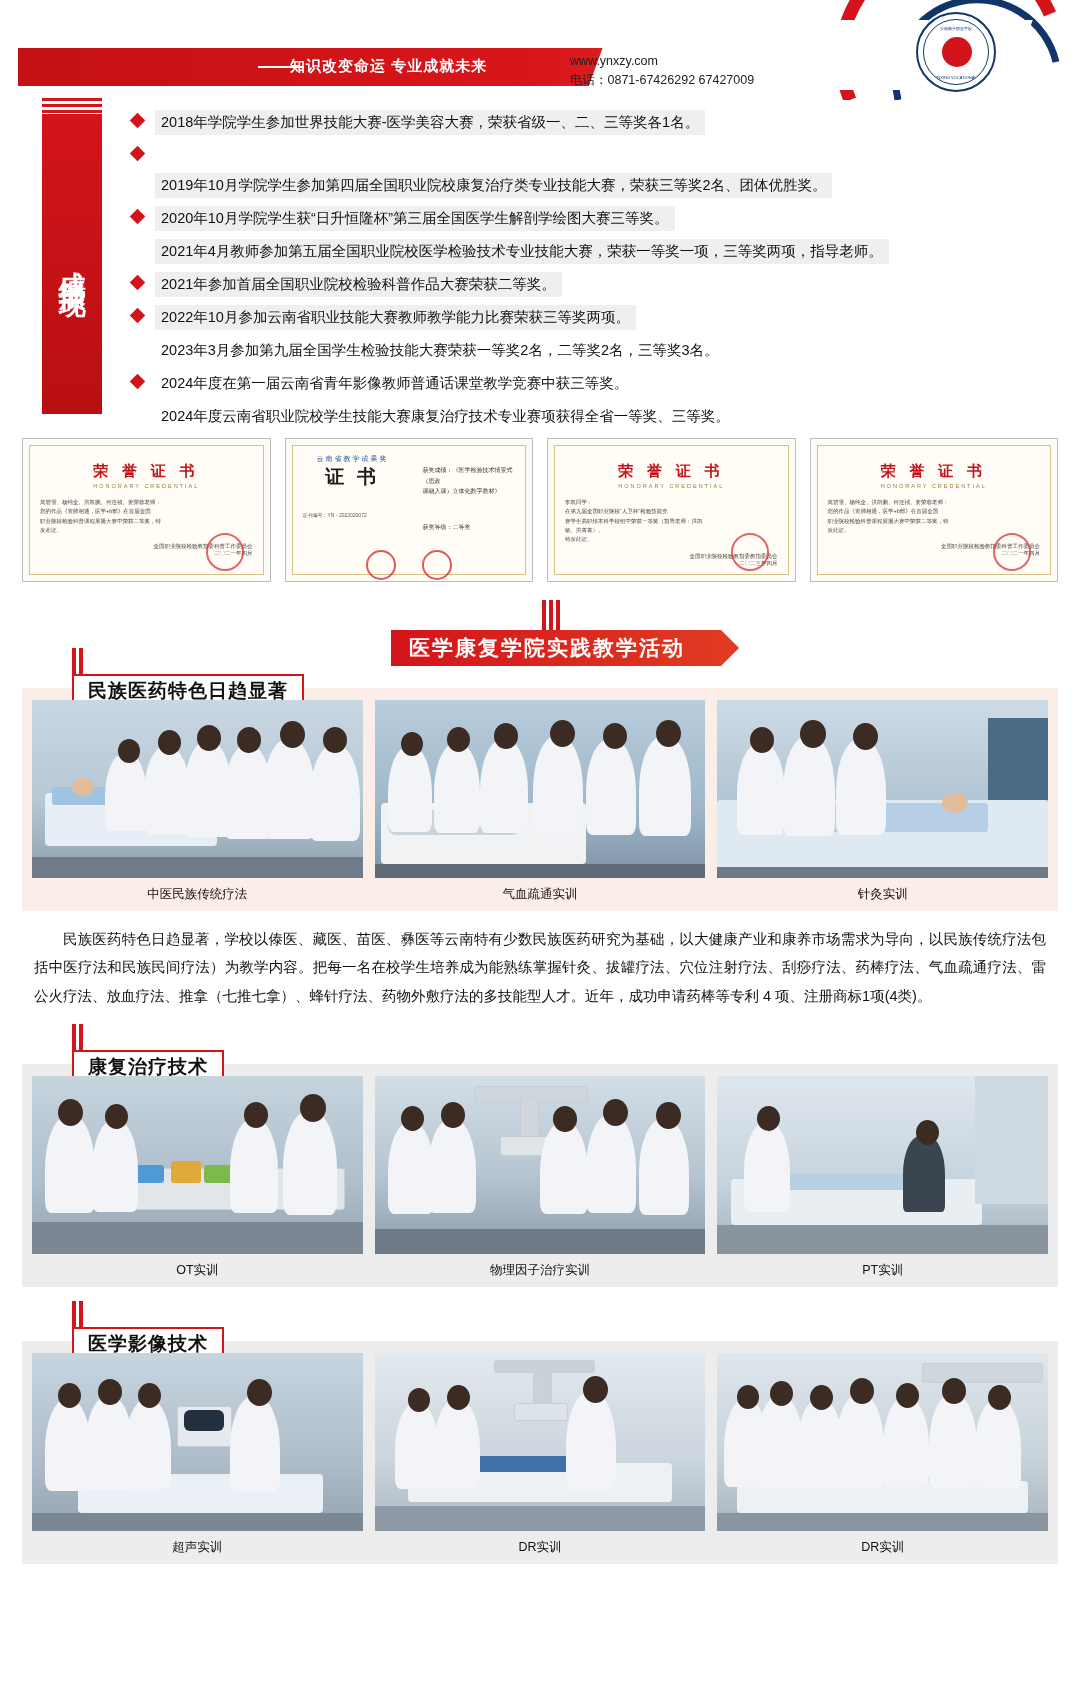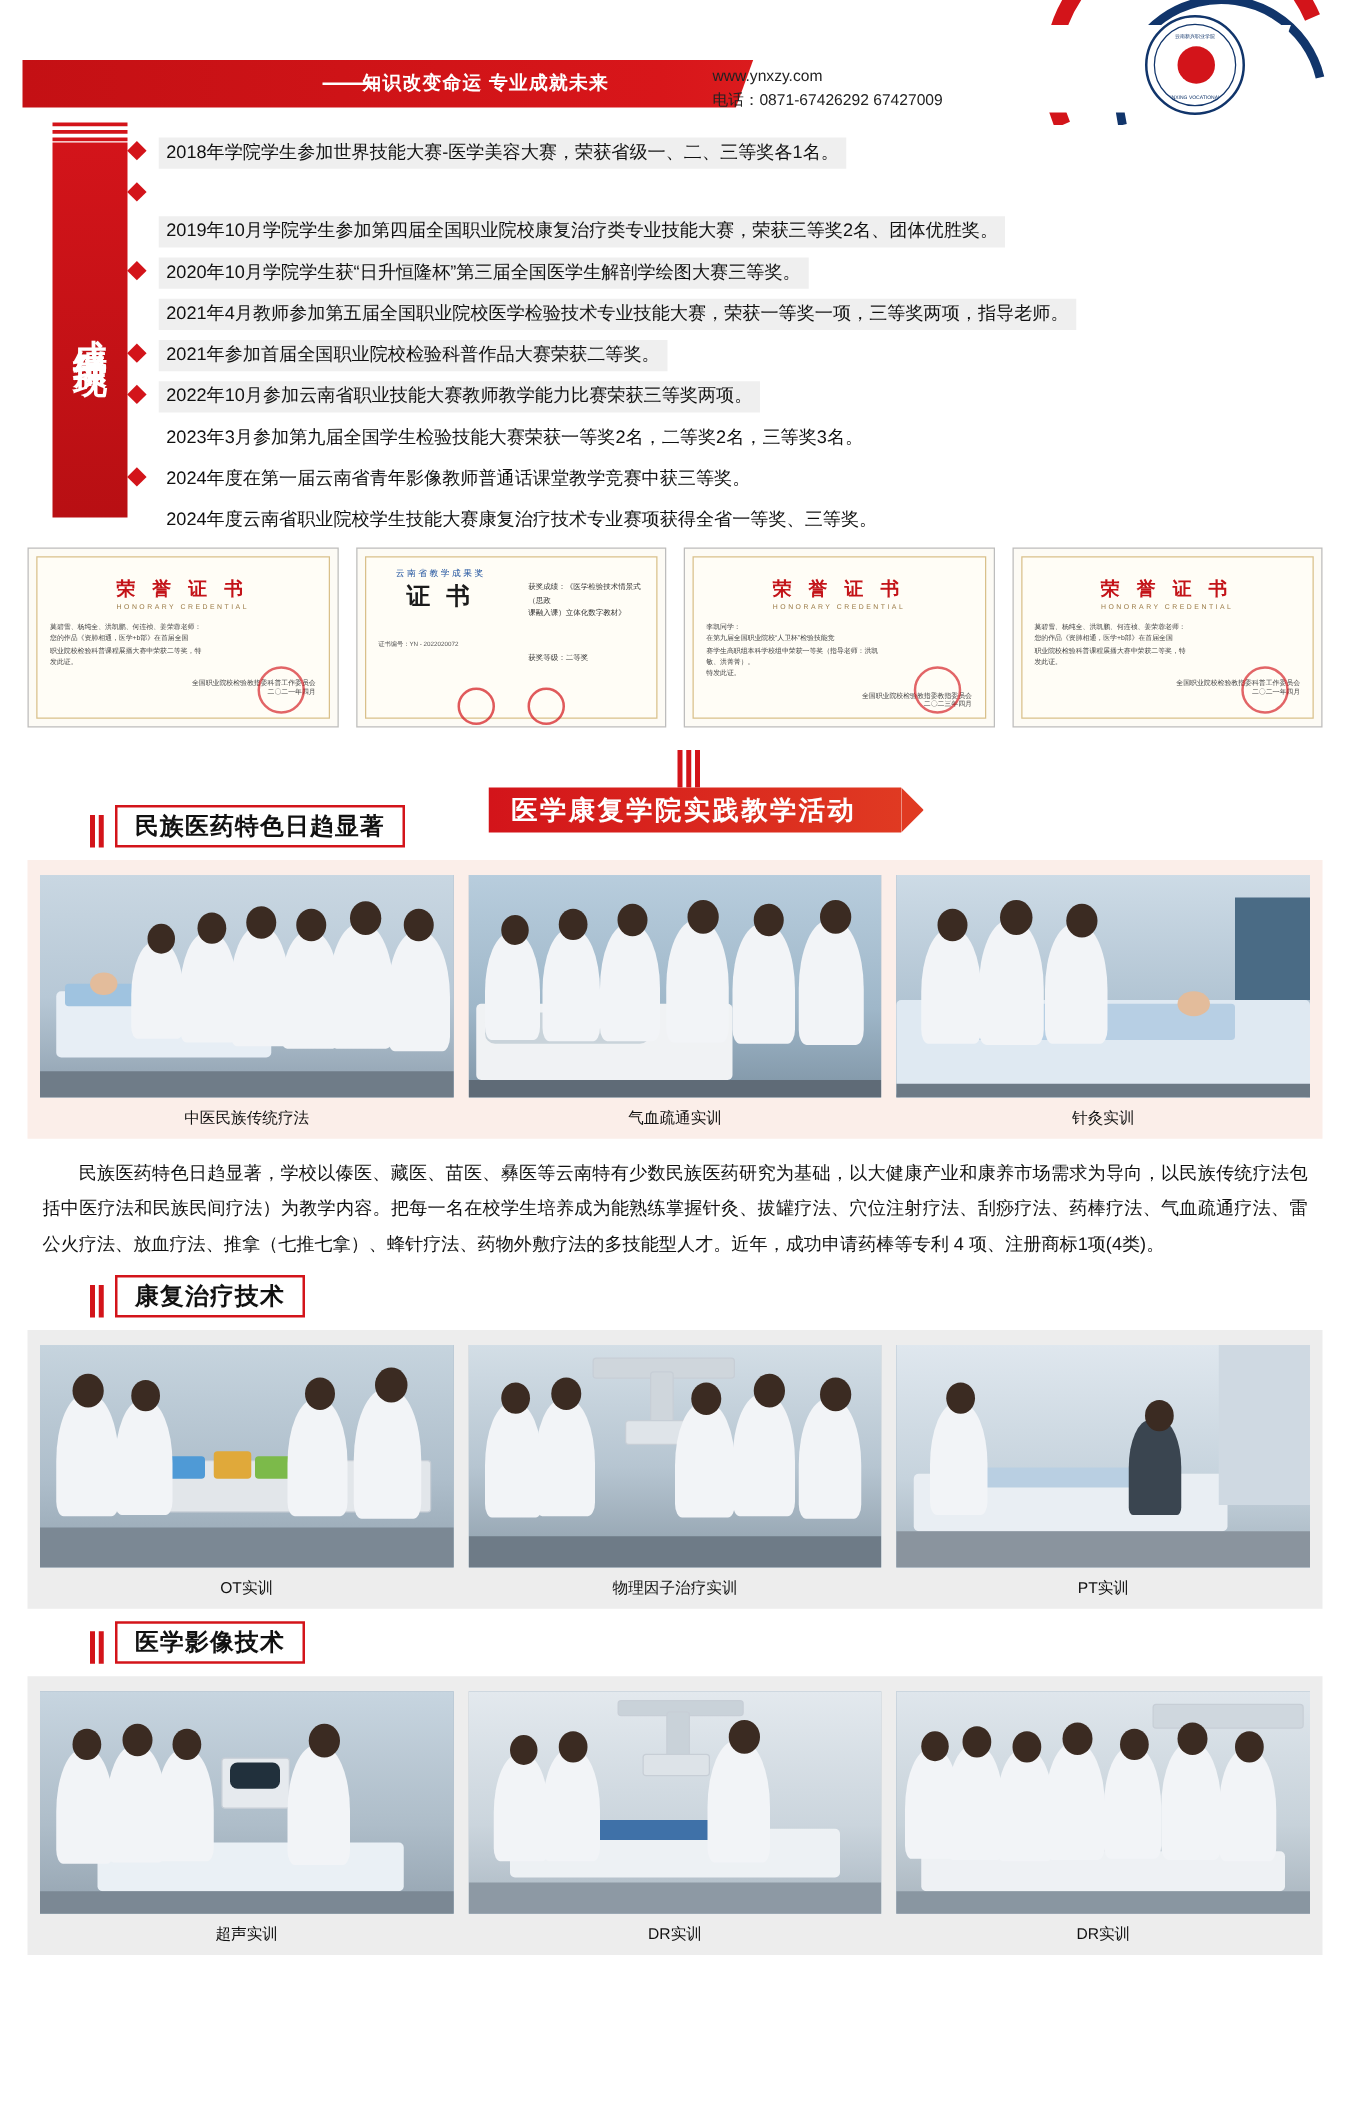--- a/index.html
+++ b/index.html
@@ -61,21 +61,21 @@
     position:absolute;left:42px;top:8px;width:60px;height:300px;
     background:linear-gradient(180deg,#d3141a 0%,#b80f13 100%);
     color:#fff;display:flex;align-items:center;justify-content:center;
   }
   .ach-tab span{
     writing-mode:vertical-rl;font-size:27px;font-weight:bold;letter-spacing:7px;
     line-height:1.05;
   }
   .ach-tab-lines{position:absolute;left:42px;top:-8px;width:60px;height:14px;}
   .ach-tab-lines i{display:block;height:3px;background:#d3141a;margin-bottom:3px;}
-  .ach-list{position:absolute;left:104px;top:4px;width:900px;}
+  .ach-list{position:absolute;left:132px;top:4px;width:900px;}
   .ach-item{display:flex;align-items:flex-start;margin-bottom:8px;min-height:22px;}
   .diamond{
     width:11px;height:11px;background:#d3141a;transform:rotate(45deg);
     margin:5px 12px 0 0;flex:0 0 11px;
   }
   .diamond.hidden{visibility:hidden;}
   .ach-text{
     font-size:14.5px;line-height:1.45;color:#111;
     background:#efefef;padding:2px 6px;display:inline-block;
   }
@@ -118,21 +118,21 @@
   .sec-head .ribbon{
     background:linear-gradient(90deg,#d3141a 0%,#e03a22 100%);
     color:#fff;font-size:21px;font-weight:bold;letter-spacing:2px;
     padding:4px 36px 4px 18px;position:relative;
   }
   .sec-head .ribbon:after{
     content:"";position:absolute;right:-18px;top:0;height:100%;width:18px;
     background:linear-gradient(90deg,#e03a22,#e03a22);
     clip-path:polygon(0 0,100% 50%,0 100%);
   }
-  .sub-head{position:relative;margin:14px 0 10px 72px;display:flex;align-items:flex-end;height:30px;}
+  .sub-head{position:relative;margin:14px 0 10px 72px;display:flex;align-items:flex-start;height:30px;flex-direction:column;}
   .sub-head .bars{display:flex;gap:3px;margin-right:9px;}
   .sub-head .bars i{display:block;width:4px;height:26px;background:#d3141a;}
   .sub-head .box{
     border:2px solid #d3141a;color:#111;font-size:19px;font-weight:bold;letter-spacing:1px;
     padding:2px 14px;background:#fff;
   }
 
   
   .photo-block{margin:0 22px;padding:12px 10px 8px 10px;}
   .photo-block.tint{background:#fbeee9;}

